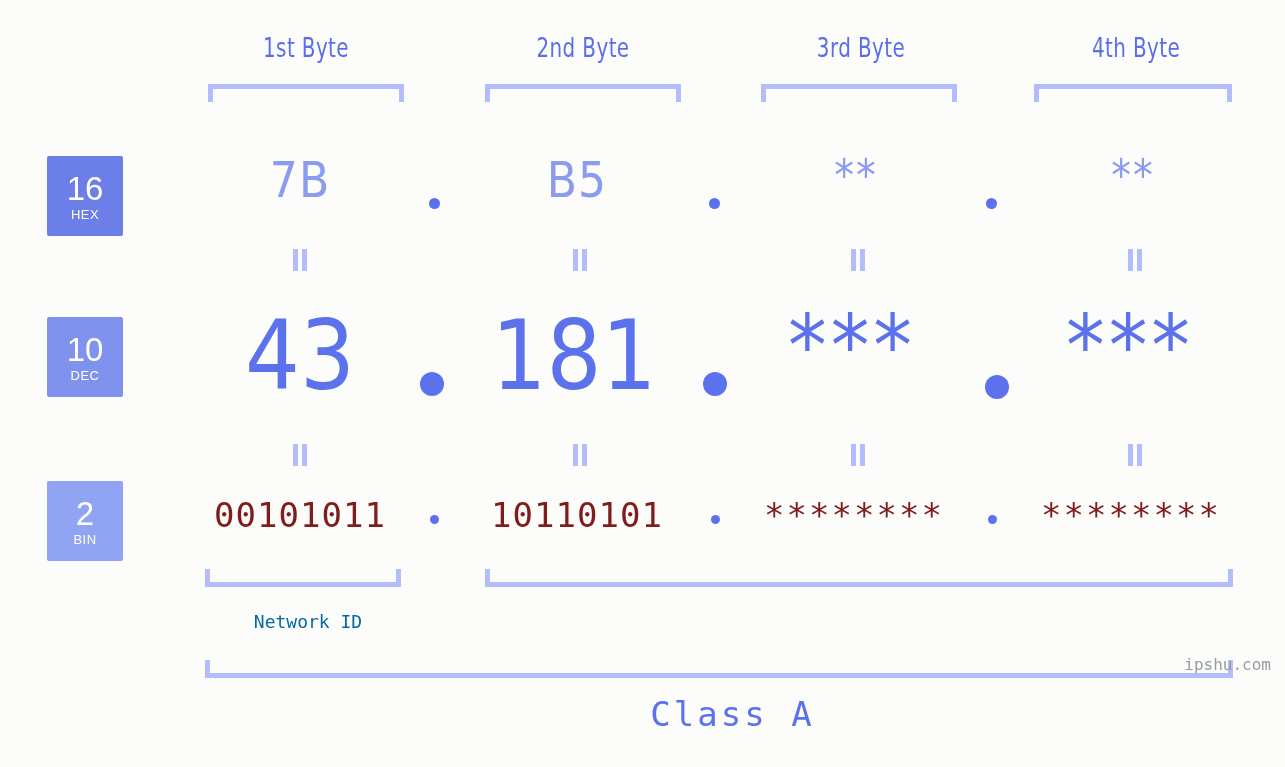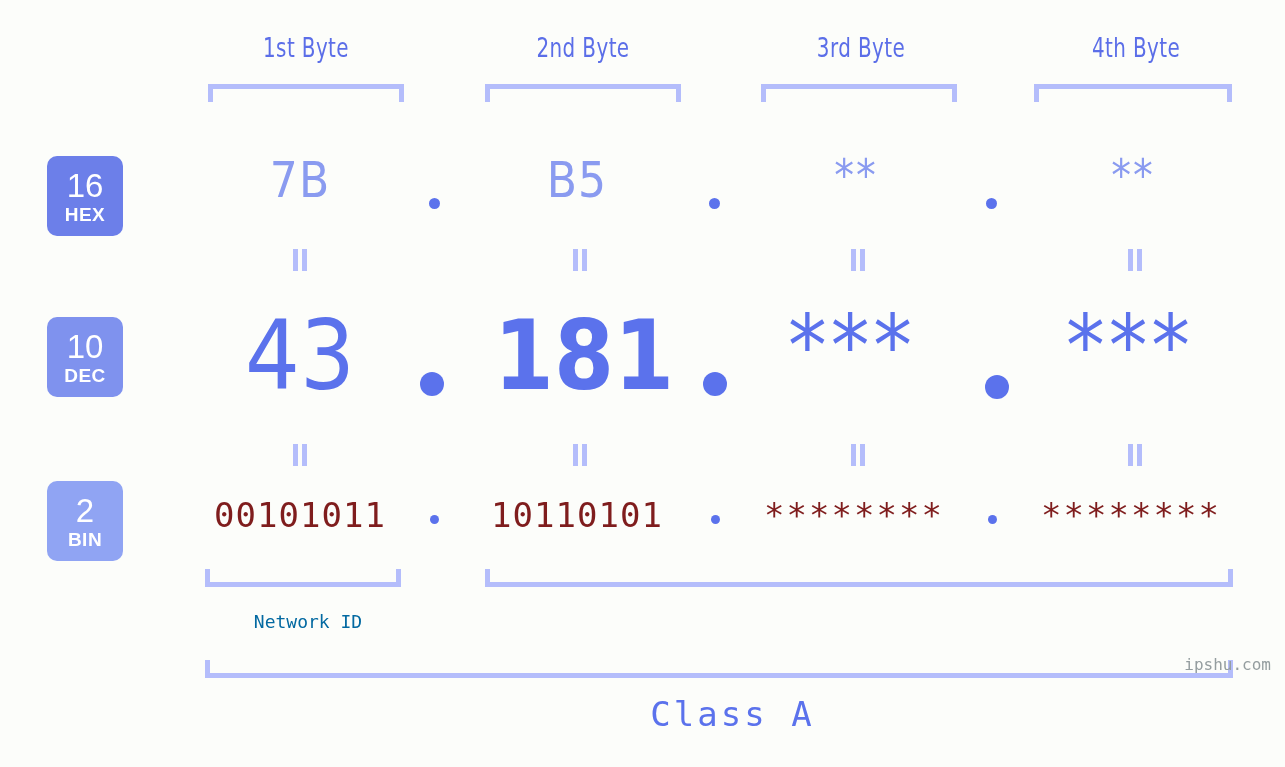--- a/index.html
+++ b/index.html
@@ -52,38 +52,38 @@
     border-right: 5px solid #b4bdfb;
     box-sizing: border-box;
   }
 
   
   .badge {
     position: absolute;
     left: 47px;
     width: 76px;
     height: 80px;
-    border-radius: 10px;
+    border-radius: 2px;
     color: #ffffff;
     display: flex;
     flex-direction: column;
     align-items: center;
     justify-content: center;
     font-family: "Liberation Sans", sans-serif;
     line-height: 1;
   }
   .badge .num {
     font-size: 33px;
     font-weight: 400;
     letter-spacing: 0px;
     margin-bottom: 3px;
   }
   .badge .sys {
-    font-size: 19px;
-    font-weight: 700;
+    font-size: 13px;
+    font-weight: 400;
     letter-spacing: 0.5px;
   }
   #badge-hex { top: 156px; background: #6c7fe9; }
   #badge-dec { top: 317px; background: #7f92ee; }
   #badge-bin { top: 481px; background: #90a4f3; }
 
   
   .val {
     position: absolute;
     text-align: center;
@@ -245,21 +245,21 @@
       <span></span>
     </div>
   <div class="eq" style="left:1126px;top:249px;">
       <span></span>
       <span></span>
     </div>
 
   <div class="row-dec">
     <div class="val" style="left:180px;width:240px;">43</div>
     <div class="dot big" style="left:420px;top:372px;"></div>
-    <div class="val" style="left:464px;width:240px;font-weight:bold;">181</div>
+    <div class="val" style="left:454px;width:240px;">181</div>
     <div class="dot big" style="left:703px;top:372px;"></div>
     <div class="val stars" style="left:732px;width:240px;">***</div>
     <div class="dot big" style="left:985px;top:375px;"></div>
     <div class="val stars" style="left:1010px;width:240px;">***</div>
   </div>
 
   <div class="eq" style="left:291px;top:444px;">
       <span></span>
       <span></span>
     </div>

